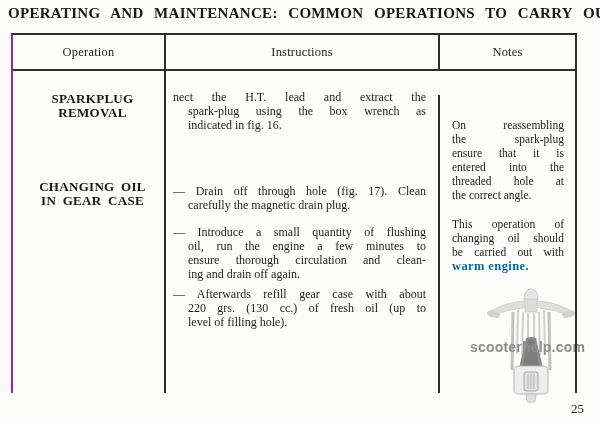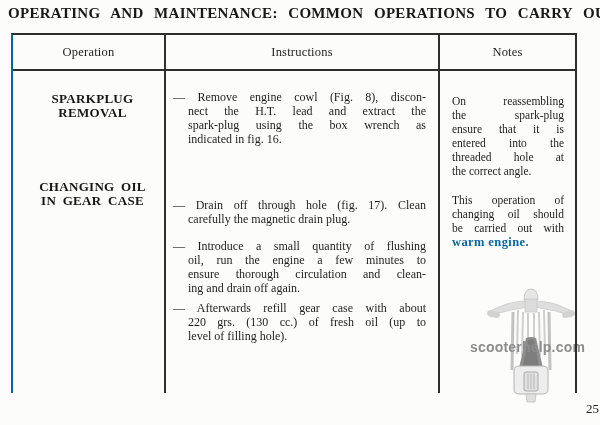--- a/index.html
+++ b/index.html
@@ -35,21 +35,21 @@
     color: #8d8d8d; letter-spacing: 0.2px;
     white-space: nowrap;
   }
 
   
   .op-table {
     position: absolute;
     left: 11px; top: 33px;
     width: 566px; height: 360px;
     border-top: 2px solid #2e2e2e;
-    border-left: 2px solid #0369a1;
+    border-left: 2px solid #a21caf;
     border-right: 2px solid #2e2e2e;
     box-sizing: border-box;
     z-index: 1;
   }
   .thead {
     display: grid;
     grid-template-columns: 151px 274px 1fr;
     height: 34px;
     border-bottom: 2px solid #2e2e2e;
   }
@@ -82,35 +82,35 @@
 
   
   .instr-cell { padding: 19px 12px 0 7px; }
   .instr-item { font-size: 12px; line-height: 14px; }
   .instr-item > div + div { padding-left: 15px; }
   .m1 { margin-top: 52px; }
   .m2 { margin-top: 13px; }
   .m3 { margin-top: 6px; }
 
   
-  .notes-cell { padding: 23px 11px 0 12px; }
+  .notes-cell { padding: 23px 11px 0 12px; margin-top: 24px; }
   .note-para { font-size: 11.5px; line-height: 14px; }
   .note-para + .note-para { margin-top: 15px; }
   .warm-line {
     font-size: 12.5px; line-height: 14px;
     font-weight: bold; letter-spacing: 0.4px;
     color: #0369a1;
   }
 
   
   .jl { text-align: justify; text-align-last: justify; }
 
   
   .page-num {
-    position: absolute; left: 586px; top: 401px;
+    position: absolute; left: 571px; top: 401px;
     font-size: 13px; color: #222;
   }
 </style>
 </head>
 <body>
 
 <div class="page">
 
   <div class="title">OPERATING AND MAINTENANCE: COMMON OPERATIONS TO CARRY OUT</div>
 
@@ -158,21 +158,20 @@
             <div>REMOVAL</div>
           </div>
         <div class="op-label">
             <div>CHANGING OIL</div>
             <div>IN GEAR CASE</div>
           </div>
       </div>
 
       <div class="instr-cell mid">
         <div class="instr-item">
-            <div class="jl">— Remove engine cowl (Fig. 8), discon-</div>
             <div class="jl">nect the H.T. lead and extract the</div>
             <div class="jl">spark-plug using the box wrench as</div>
             <div>indicated in fig. 16.</div>
           </div>
         <div class="instr-item m1">
             <div class="jl">— Drain off through hole (fig. 17). Clean</div>
             <div>carefully the magnetic drain plug.</div>
           </div>
         <div class="instr-item m2">
             <div class="jl">— Introduce a small quantity of flushing</div>

